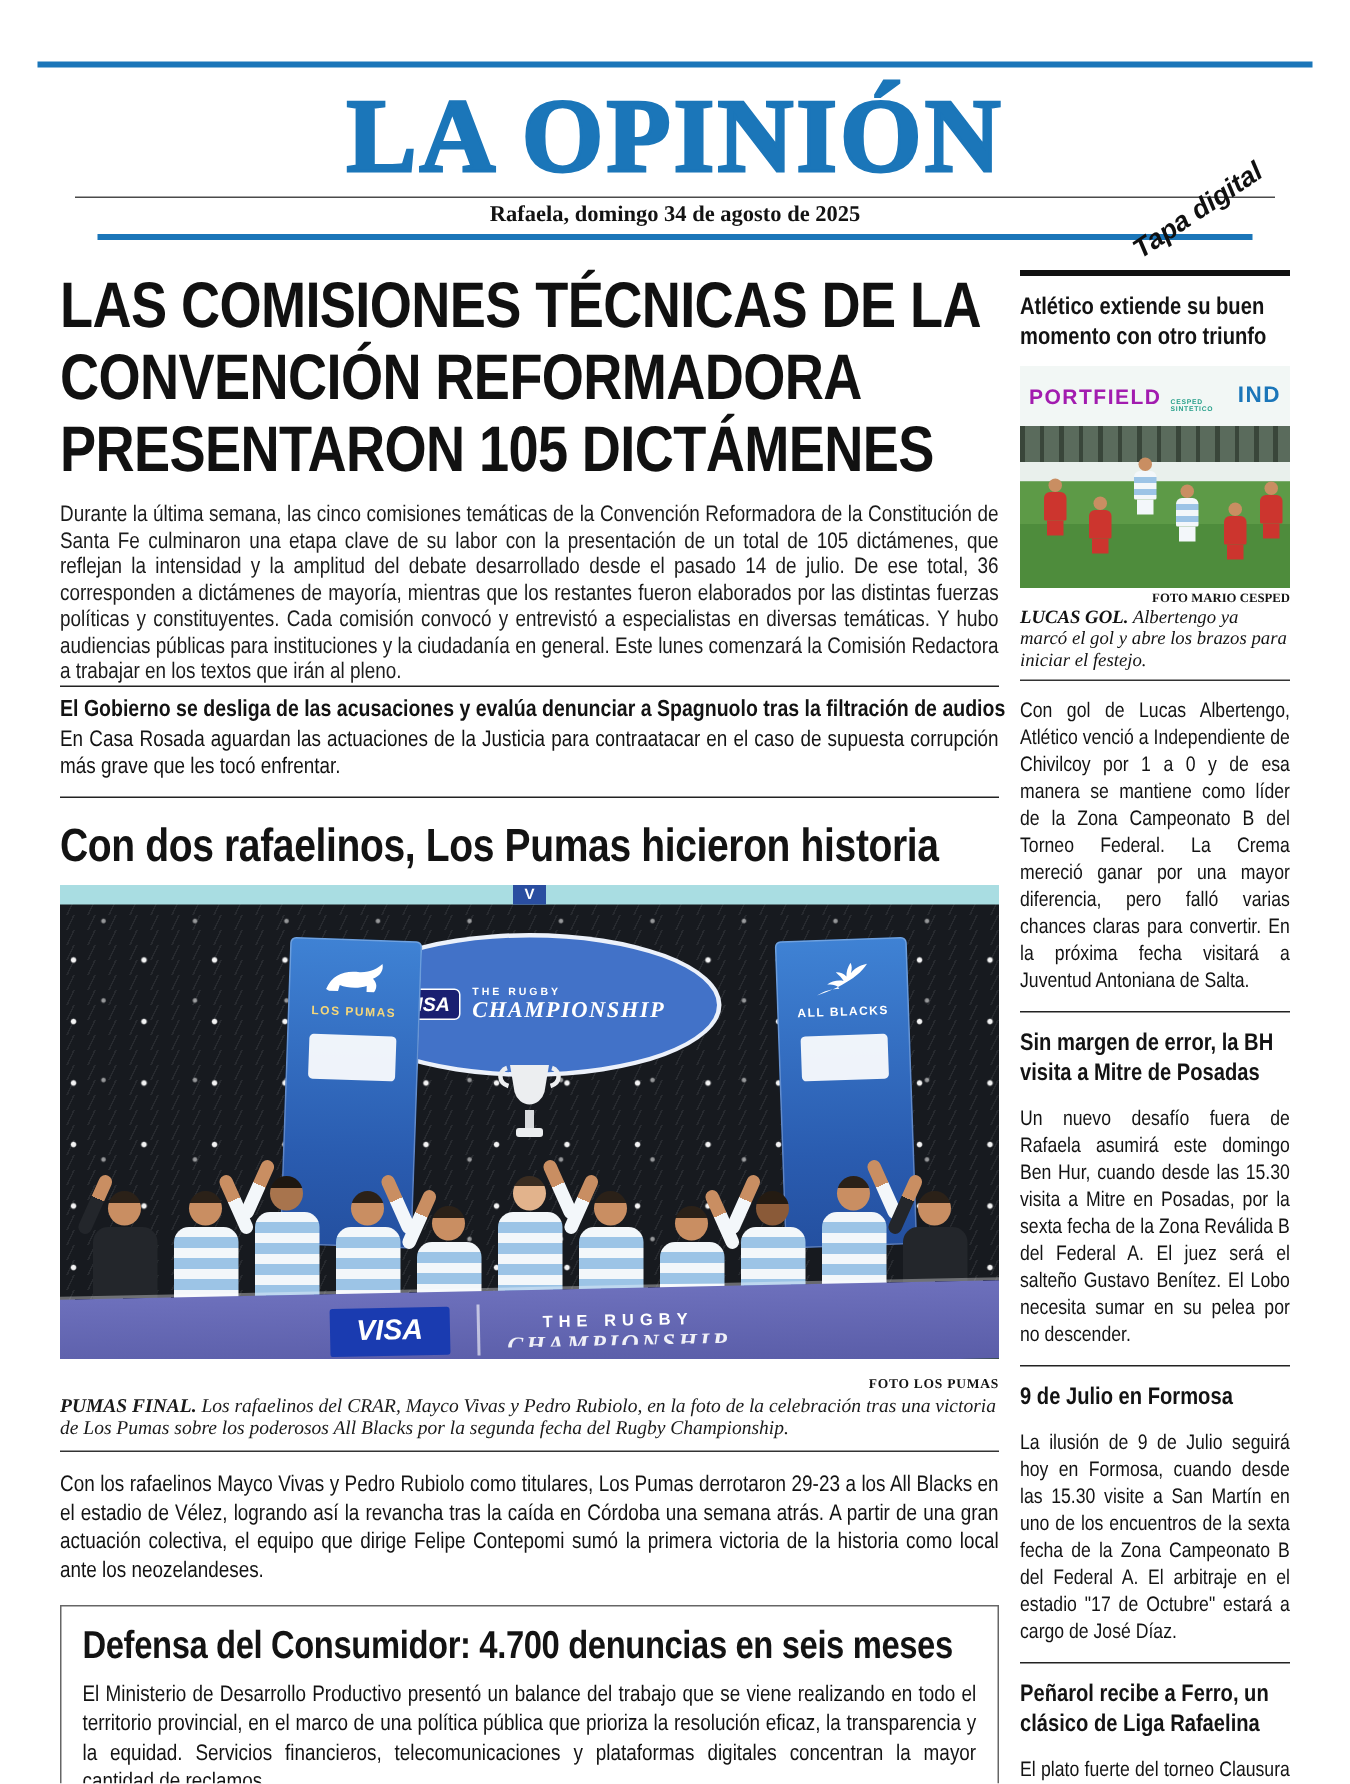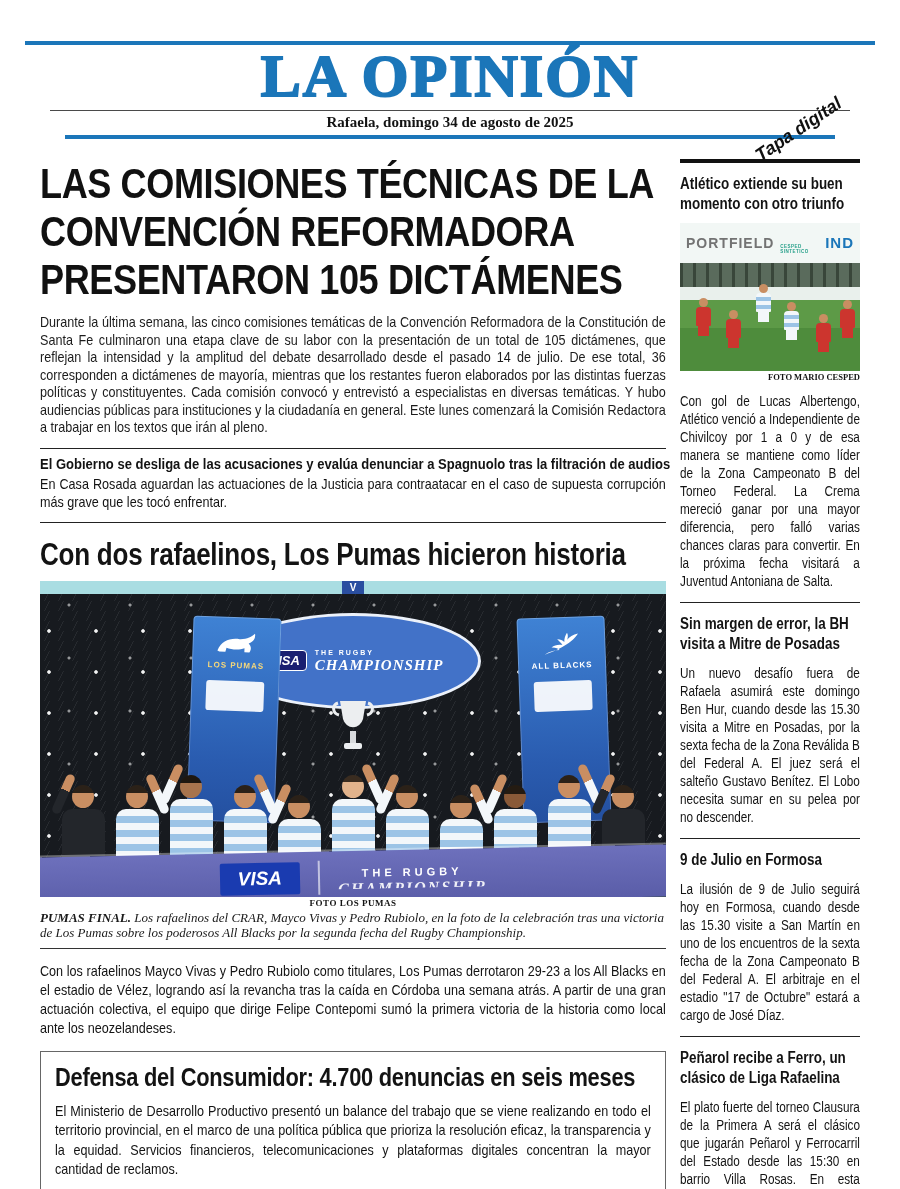--- a/index.html
+++ b/index.html
@@ -9,23 +9,23 @@
     background:#ffffff; color:#131313;
     font-family:"Liberation Sans", sans-serif;
   }
   
   .cond{ transform:scaleX(.84); transform-origin:0 0; width:119%; }
 
   
   .top-rule{ margin:41px 25px 0 25px; border-top:4px solid #1b76b9; }
   .masthead{ position:relative; padding:0 40px; }
   .logo{
-    margin-top:2px; text-align:center;
+    margin-top:13px; text-align:center;
     font-family:"Liberation Serif", serif; font-weight:700;
-    font-size:60px; line-height:.98; color:#1b76b9; letter-spacing:2px;
+    font-size:70px; line-height:.98; color:#1b76b9; letter-spacing:2px;
     -webkit-text-stroke:2px #1b76b9;
   }
   .tapa{
     position:absolute; right:52px; top:72px;
     transform:rotate(-34deg);
     font:italic 700 18px "Liberation Sans", sans-serif; color:#101010;
   }
   .thin-rule{ margin:4px 10px 0 10px; border-top:1.5px solid #4a4a4a; }
   .dateline{
     text-align:center; margin:3px 0 4px;
@@ -39,21 +39,21 @@
   .sidebar{ flex:1; min-width:0; }
 
   
   .lead-headline{
     font-size:43px; font-weight:700; line-height:1.12; letter-spacing:-.5px;
     color:#111;
   }
   .lead-body{
     margin-top:10px; font-size:15px; line-height:17.5px; text-align:justify; color:#1c1c1c;
   }
-  .kicker{ margin-top:12px; border-top:1.5px solid #222; border-bottom:1.5px solid #222; padding:6px 0 10px; }
+  .kicker{ margin-top:0; border-top:1.5px solid #222; border-bottom:1.5px solid #222; padding:6px 0 10px; }
   .kicker-bold{ font-size:15.5px; font-weight:700; white-space:nowrap; }
   .kicker-text{ font-size:15px; line-height:18.5px; text-align:justify; margin-top:2px; }
 
   
   .pumas-headline{ margin-top:14px; font-size:31px; font-weight:700; white-space:nowrap; letter-spacing:-.3px; }
 
   .main-photo{
     position:relative; margin-top:8px; width:626px; height:316px; overflow:hidden;
     background-color:#171a1f;
     background-image:
@@ -113,40 +113,40 @@
     background:linear-gradient(180deg,#6d70bc,#5a5da8); transform:rotate(-1.2deg);
     display:flex; align-items:center; justify-content:center; gap:18px; overflow:hidden;
     box-shadow:0 -2px 0 rgba(255,255,255,.35);
   }
   .band-visa{ background:#1a3bb0; color:#fff; padding:5px 18px; font:italic 700 19px "Liberation Sans",sans-serif; border-radius:2px; }
   .band-sep{ width:2px; height:34px; background:rgba(255,255,255,.6); }
   .band-txt{ color:#fff; text-align:center; }
   .band-rugby{ display:block; font:700 11px/14px "Liberation Sans",sans-serif; letter-spacing:4px; }
   .band-champ{ display:block; font:italic 700 16px/18px "Liberation Serif",serif; letter-spacing:2px; height:9px; overflow:hidden; opacity:.9; }
 
-  .credit{ text-align:center; font:700 9px/11px "Liberation Serif",serif; letter-spacing:.5px; margin-top:1px; }
+  .credit{ text-align:right; font:700 9px/11px "Liberation Serif",serif; letter-spacing:.5px; margin-top:11px; }
   .caption{
     font:italic 13px/15.5px "Liberation Serif",serif; color:#1a1a1a;
     border-bottom:1.5px solid #333; padding-bottom:7px; margin-top:1px;
   }
   .caption b{ font-style:italic; }
   .pumas-body{ margin-top:12px; font-size:15px; line-height:19px; text-align:justify; }
 
   
   .consumer-box{ margin-top:14px; border:1.5px solid #666; padding:10px 14px 12px; }
   .box-headline{ font-size:26px; font-weight:700; white-space:nowrap; letter-spacing:-.3px; }
   .box-body{ margin-top:8px; font-size:15px; line-height:19.5px; text-align:justify; }
 
   
   .sb-toprule{ border-top:4px solid #111; }
   .sidebar h3{ margin-top:11px; font-size:16px; font-weight:700; line-height:20px; }
   .sb-photo{ position:relative; margin-top:9px; width:100%; height:148px; overflow:hidden; background:#4e8c3c; }
   .ad-board{ position:absolute; top:0; left:0; right:0; height:40px; background:#f2f7f5;
              display:flex; align-items:center; padding:0 6px; gap:6px; }
-  .pf{ font:700 14px "Liberation Sans",sans-serif; letter-spacing:1px; color:#737373; }
+  .pf{ font:700 14px "Liberation Sans",sans-serif; letter-spacing:1px; color:#a21caf; }
   .pf-sub{ font:700 4.5px "Liberation Sans",sans-serif; letter-spacing:.5px; color:#27a08a; align-self:flex-end; margin-bottom:9px; }
   .ind{ margin-left:auto; font:700 15px "Liberation Sans",sans-serif; color:#1b76b9; letter-spacing:1px; }
   .fence{ position:absolute; top:40px; left:0; right:0; height:24px;
           background:repeating-linear-gradient(90deg,#39463a 0 3px,#5a6b5c 3px 13px); }
   .low-board{ position:absolute; top:64px; left:0; right:0; height:13px; background:#e9f0ec; }
   .pitch{ position:absolute; top:77px; left:0; right:0; bottom:0;
           background:linear-gradient(180deg,#5d9a47 0 40%, #4e8c3c 40%); }
   .sp{ position:absolute; width:15px; height:19px; border-radius:4px 4px 1px 1px; z-index:2; }
   .sp::before{ content:""; position:absolute; top:-9px; left:50%; margin-left:-4.5px; width:9px; height:9px;
                border-radius:50%; background:#c98e62; }
@@ -281,20 +281,23 @@
         <div class="pitch"></div>
         <div class="sp red sp1"></div>
         <div class="sp red sp2"></div>
         <div class="sp blue sp3"></div>
         <div class="sp blue sp4"></div>
         <div class="sp red sp5"></div>
         <div class="sp red sp6"></div>
       </figure>
 
       <div class="sb-credit">FOTO MARIO CESPED</div>
+      <div class="sb-caption">
+        <b>LUCAS GOL.</b><span> Albertengo ya marcó el gol y abre los brazos para iniciar el festejo.</span>
+      </div>
 
       <p class="sb-body cond">Con gol de Lucas Albertengo, Atlético venció a Independiente de Chivilcoy por 1 a 0 y de esa manera se mantiene como líder de la Zona Campeonato B del Torneo Federal. La Crema mereció ganar por una mayor diferencia, pero falló varias chances claras para convertir. En la próxima fecha visitará a Juventud Antoniana de Salta.</p>
       <hr class="sb-hr">
 
       <h3 class="cond">Sin margen de error, la BH visita a Mitre de Posadas</h3>
       <p class="sb-body cond">Un nuevo desafío fuera de Rafaela asumirá este domingo Ben Hur, cuando desde las 15.30 visita a Mitre en Posadas, por la sexta fecha de la Zona Reválida B del Federal A. El juez será el salteño Gustavo Benítez. El Lobo necesita sumar en su pelea por no descender.</p>
       <hr class="sb-hr">
 
       <h3 class="cond">9 de Julio en Formosa</h3>
       <p class="sb-body cond">La ilusión de 9 de Julio seguirá hoy en Formosa, cuando desde las 15.30 visite a San Martín en uno de los encuentros de la sexta fecha de la Zona Campeonato B del Federal A. El arbitraje en el estadio "17 de Octubre" estará a cargo de José Díaz.</p>

